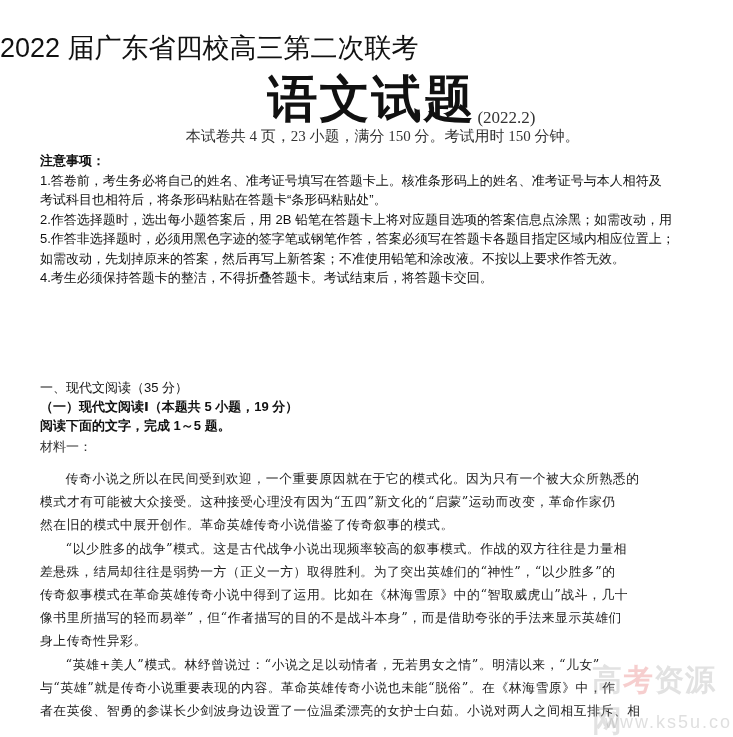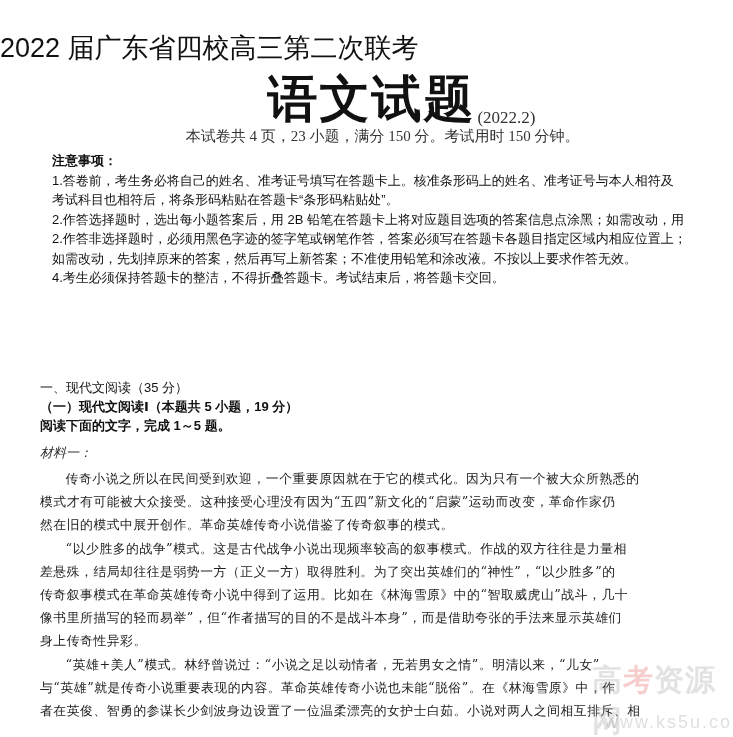--- a/index.html
+++ b/index.html
@@ -20,29 +20,29 @@
   }
   .subject-date {
     font-family: "Liberation Serif", "DejaVu Serif", serif; font-size: 17px; line-height: 20px;
     color: #333; vertical-align: bottom; margin-left: 2px;
   }
   .exam-info {
     position: absolute; left: 0; width: 733px; top: 126px; text-align: center;
     font-family: "Liberation Serif", "DejaVu Serif", serif; font-size: 15px; line-height: 20px; color: #333;
     padding-left: 32px; box-sizing: border-box;
   }
-  .notes { position: absolute; left: 52px; top: 151px; width: 680px;
+  .notes { position: absolute; left: 40px; top: 151px; width: 680px;
     font-family: "Liberation Sans", "DejaVu Sans", sans-serif; font-size: 13px; line-height: 19.5px; color: #111; }
   .notes-heading { font-weight: bold; }
   .note-line { white-space: nowrap; }
   .section { position: absolute; left: 40px; top: 378px; width: 680px;
     font-family: "Liberation Sans", "DejaVu Sans", sans-serif; font-size: 13px; line-height: 19px; color: #111; }
   .section-heading { font-weight: normal; }
   .sub-heading, .instruction { font-weight: bold; }
-  .material-label { font-family: "Liberation Serif", "DejaVu Serif", serif; font-size: 13px; color: #333; margin-top: 8px; font-style: italic; }
+  .material-label { font-family: "Liberation Serif", "DejaVu Serif", serif; font-size: 13px; color: #333; margin-top: 2px; }
   .passage { position: absolute; left: 40px; top: 467px; width: 676px;
     font-family: "DejaVu Serif", "Liberation Serif", serif; font-size: 12.8px; line-height: 23.2px; color: #222;
     letter-spacing: 0.55px; }
   .para { text-indent: 2em; margin: 0; text-align: justify; }
   .pline { display: block; white-space: nowrap; text-indent: 0; }
   .pline.first { padding-left: 2em; }
   .watermark {
     position: absolute; left: 592px; top: 660px; width: 140px; height: 60px;
     font-family: "Liberation Sans", "DejaVu Sans", sans-serif; font-size: 30px; font-weight: bold;
     color: rgba(150,150,150,0.28); letter-spacing: 1px; pointer-events: none;
@@ -64,21 +64,21 @@
     <span class="subject-title">语文试题</span><span class="subject-date">(2022.2)</span>
   </div>
 
   <div class="exam-info">本试卷共 4 页，23 小题，满分 150 分。考试用时 150 分钟。</div>
 
   <div class="notes">
     <div class="notes-heading">注意事项：</div>
     <div class="note-line">1.答卷前，考生务必将自己的姓名、准考证号填写在答题卡上。核准条形码上的姓名、准考证号与本人相符及</div>
     <div class="note-line">考试科目也相符后，将条形码粘贴在答题卡“条形码粘贴处”。</div>
     <div class="note-line">2.作答选择题时，选出每小题答案后，用 2B 铅笔在答题卡上将对应题目选项的答案信息点涂黑；如需改动，用</div>
-    <div class="note-line">2.作答非选择题时，必须用黑色字迹的签字笔或钢笔作答，答案必须写在答题卡各题目指定区域内相应位置上；</div>
+    <div class="note-line">5.作答非选择题时，必须用黑色字迹的签字笔或钢笔作答，答案必须写在答题卡各题目指定区域内相应位置上；</div>
     <div class="note-line">如需改动，先划掉原来的答案，然后再写上新答案；不准使用铅笔和涂改液。不按以上要求作答无效。</div>
     <div class="note-line">4.考生必须保持答题卡的整洁，不得折叠答题卡。考试结束后，将答题卡交回。</div>
   </div>
 
   <div class="section">
     <div class="section-heading">一、现代文阅读（35 分）</div>
     <div class="sub-heading">（一）现代文阅读Ⅰ（本题共 5 小题，19 分）</div>
     <div class="instruction">阅读下面的文字，完成 1～5 题。</div>
     <div class="material-label">材料一：</div>
   </div>

